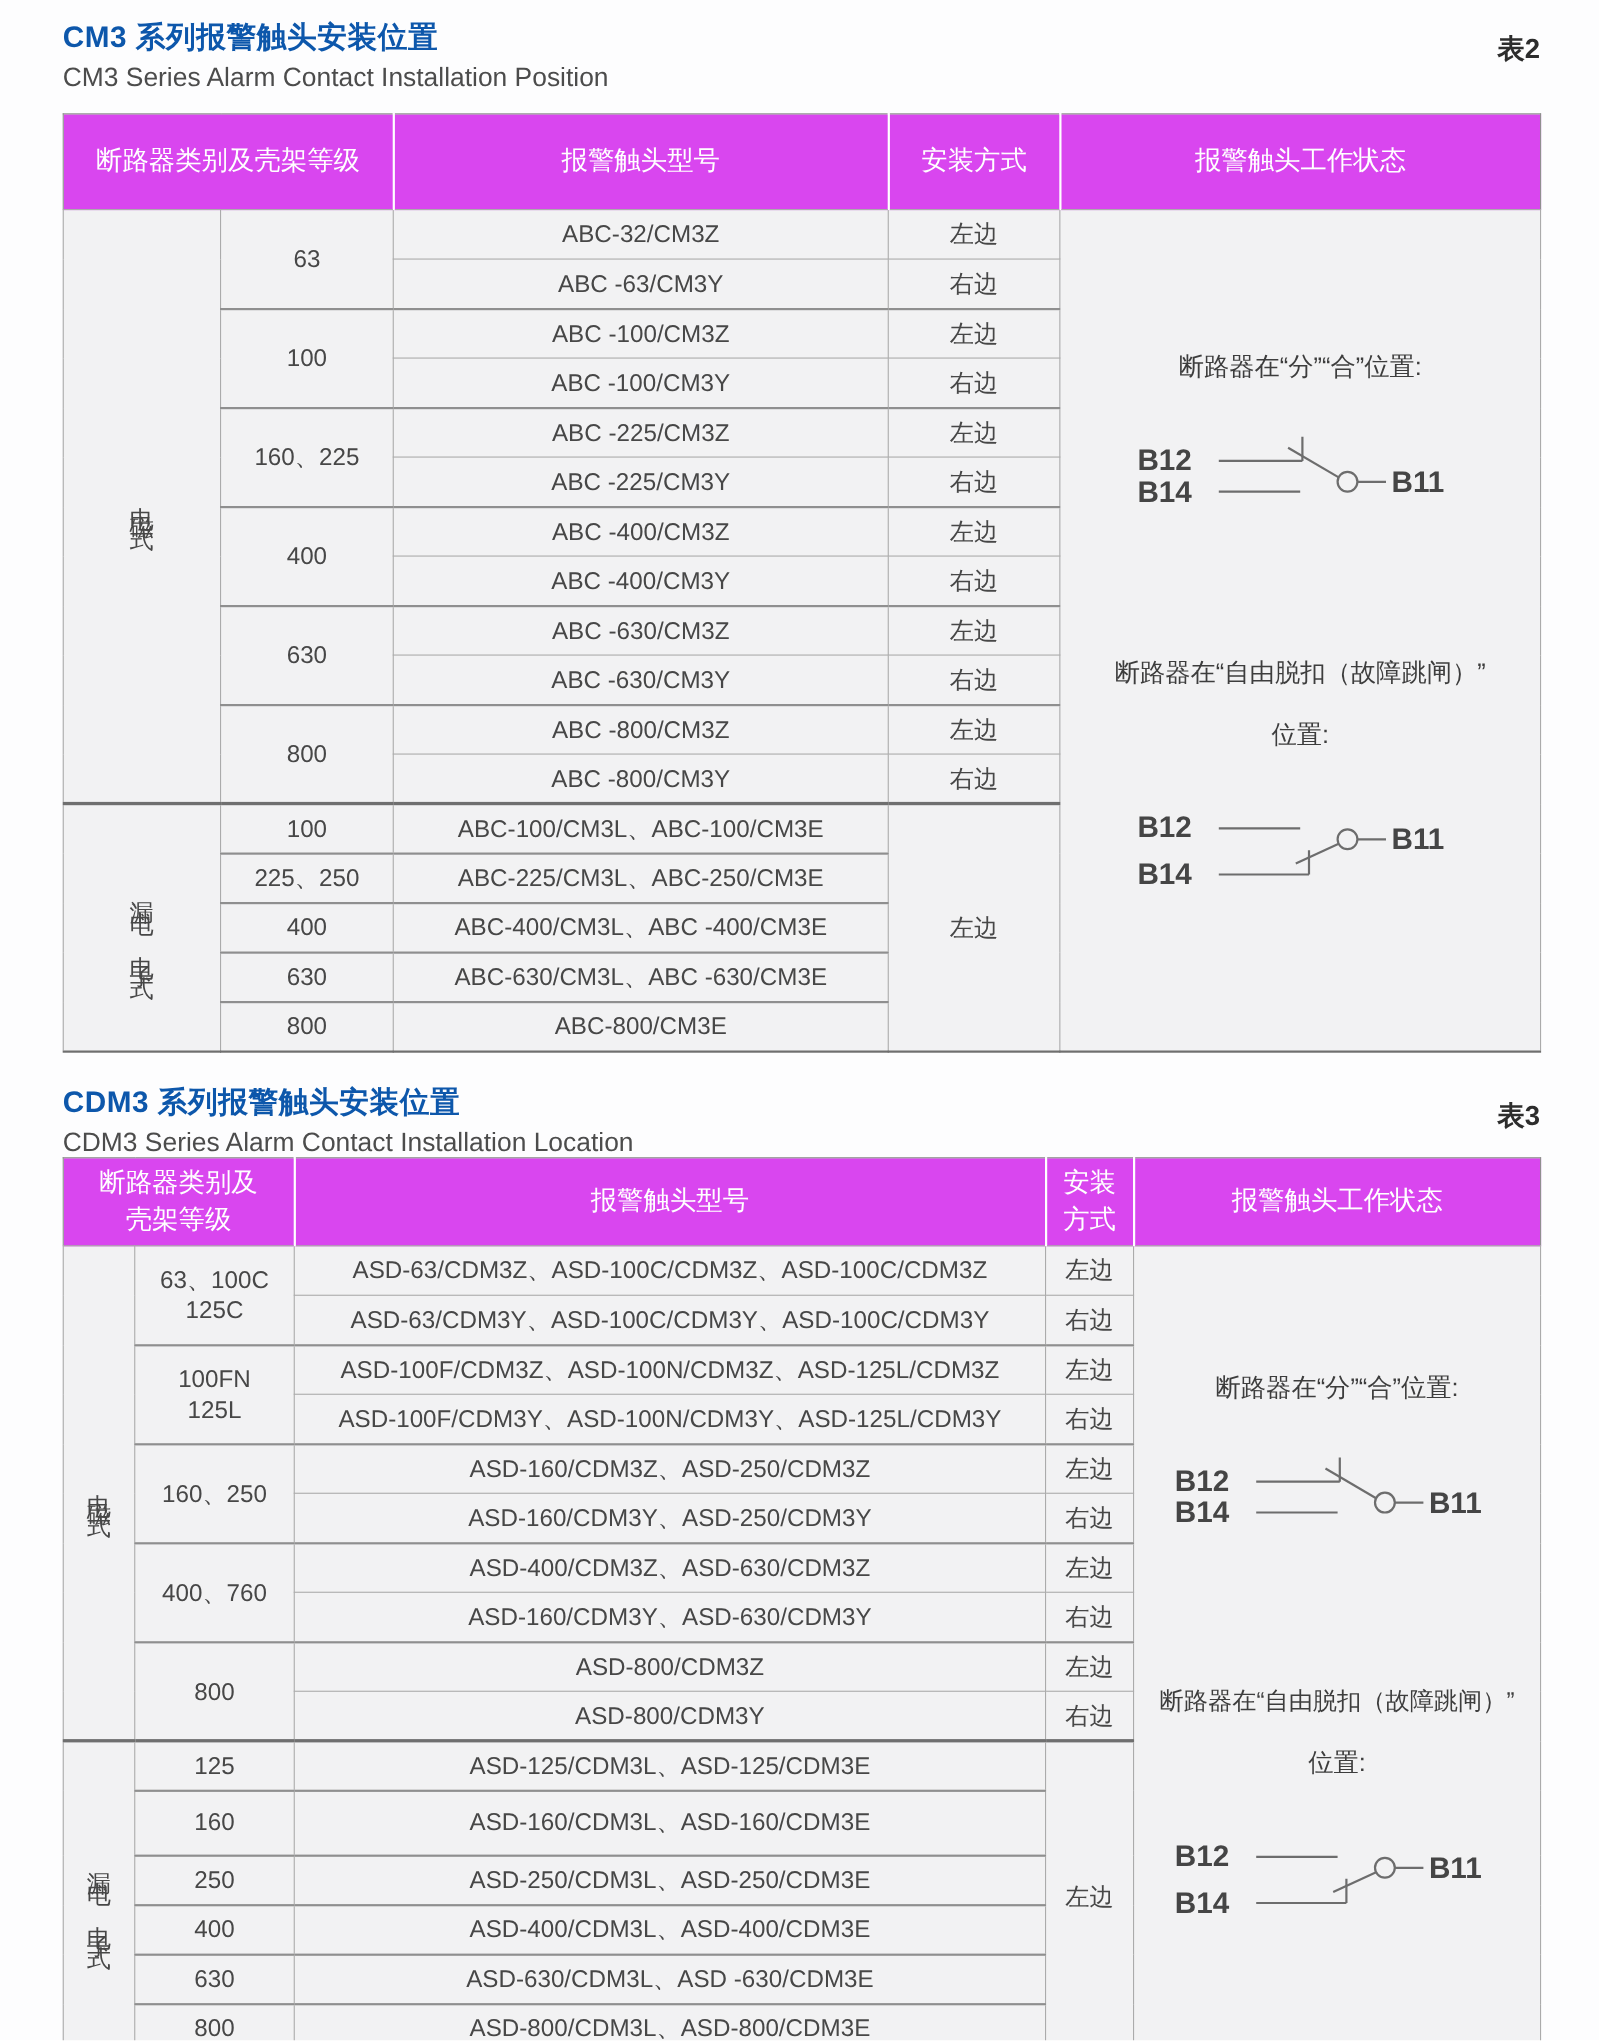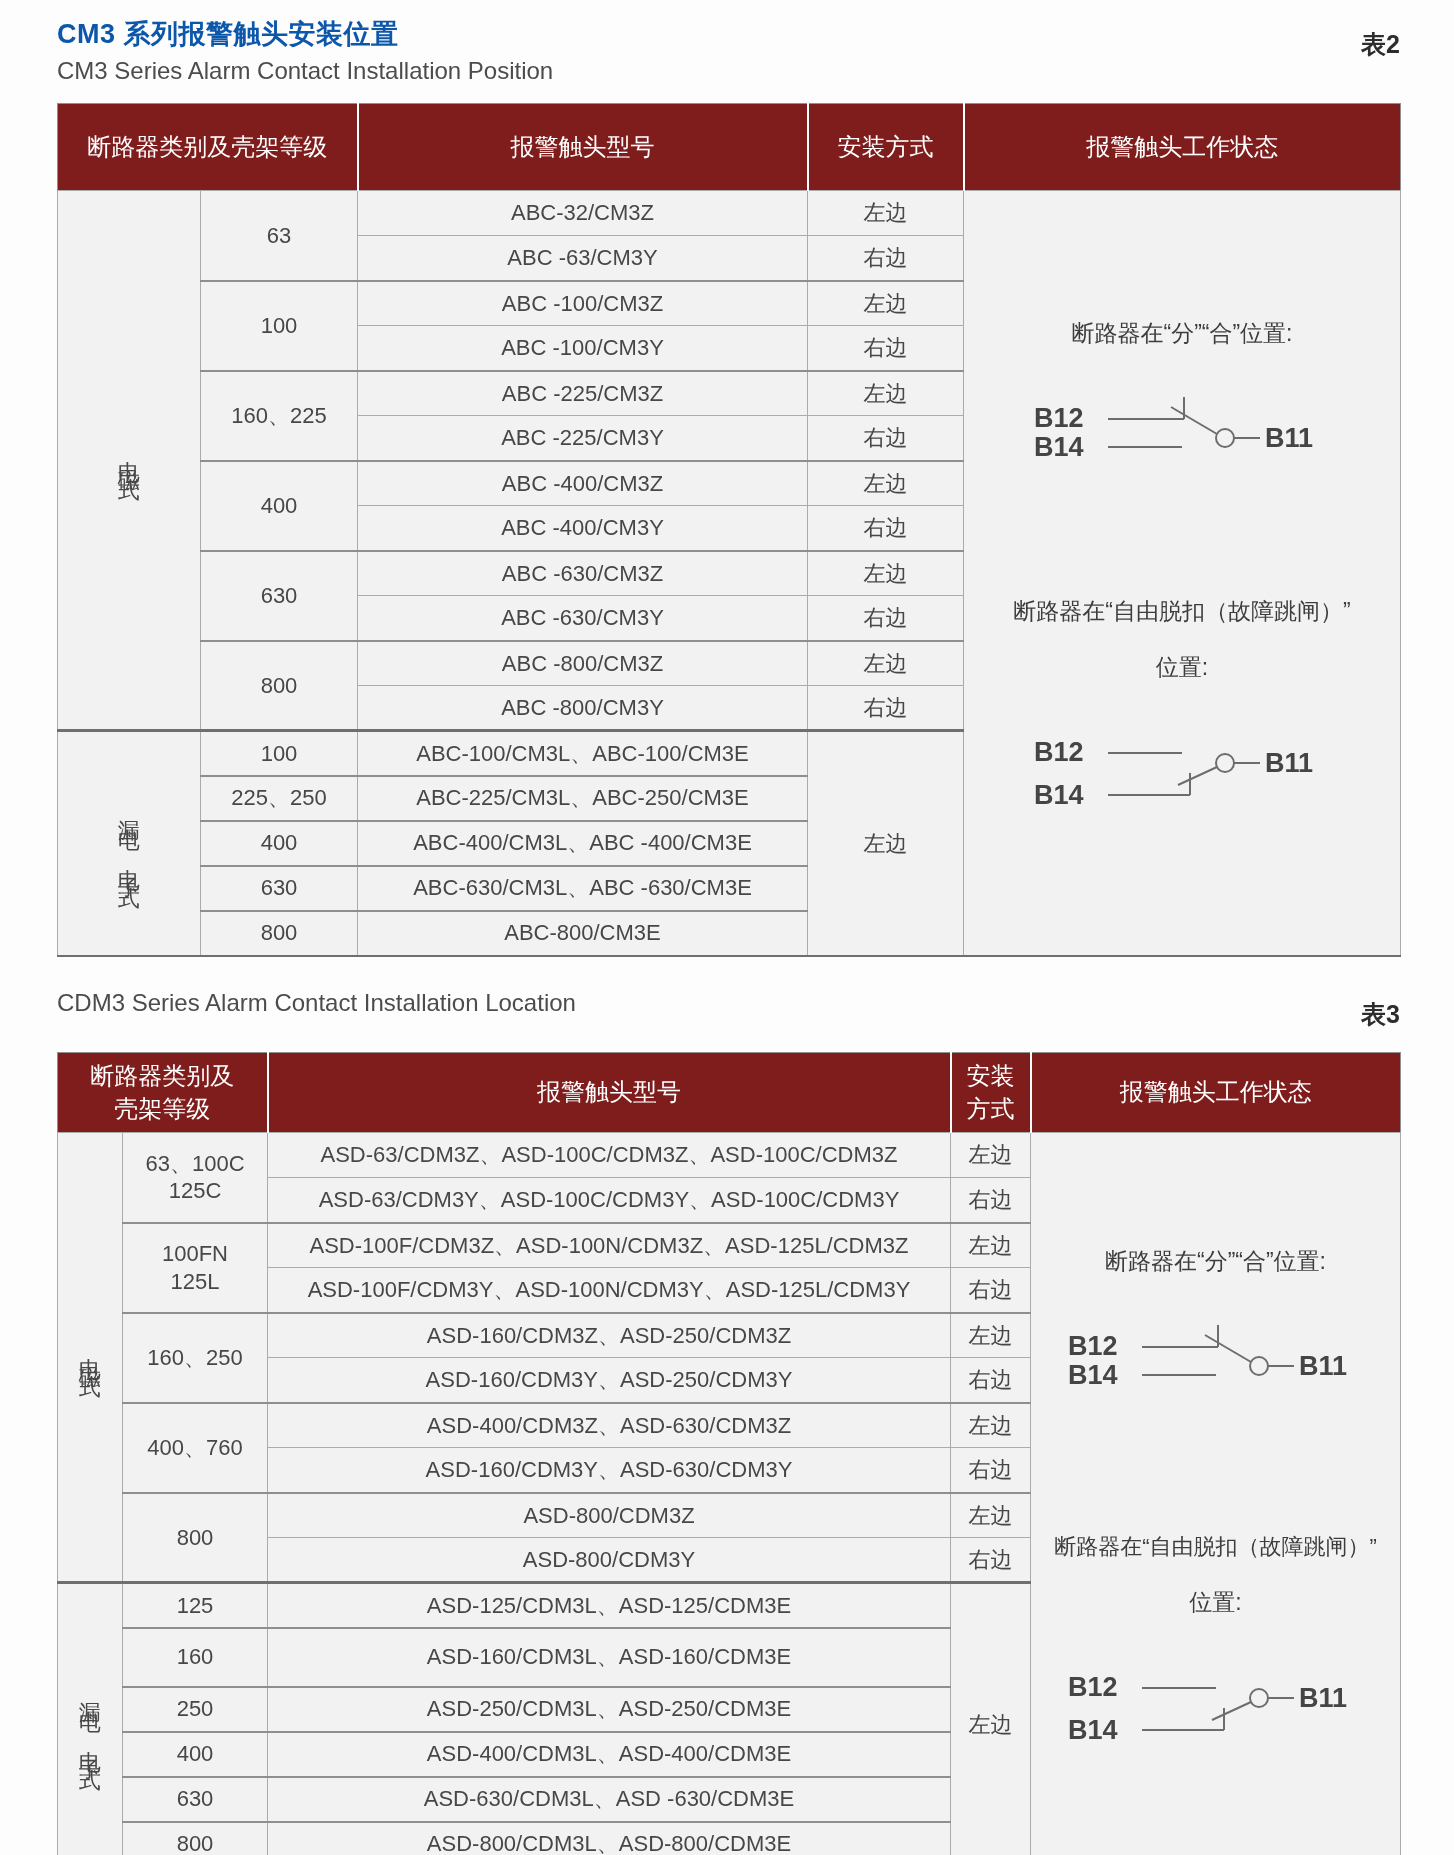--- a/index.html
+++ b/index.html
@@ -8,21 +8,21 @@
     font-family:"Liberation Sans","DejaVu Sans",sans-serif; color:#4a4a4a; overflow:hidden;
   }
   .titleblock { position:absolute; left:57px; }
   .title-zh { font-size:27px; font-weight:bold; color:#0d57ab; letter-spacing:0.5px; white-space:nowrap; }
   .title-en { font-size:24px; color:#4c4c4c; margin-top:5px; white-space:nowrap; }
   .tag { position:absolute; font-size:25px; font-weight:bold; color:#2d2d2d; }
 
   table.sheet { position:absolute; left:57px; border-collapse:collapse; table-layout:fixed;
     background:#f2f2f3; border:1px solid #8f8f8f; border-bottom:2px solid #6f6f6f; }
   table.sheet th {
-    background:#7f1d1d; color:#ffffff; font-weight:normal; font-size:24px;
+    background:#d946ef; color:#ffffff; font-weight:normal; font-size:24px;
     border:none; border-right:2px solid #ffffff; padding:0; text-align:center;
     white-space:pre-line; line-height:1.35;
   }
   table.sheet th.last { border-right:none; }
   table.sheet td {
     border:1px solid #ababab; font-size:22px; color:#474747; text-align:center;
     vertical-align:middle; padding:0; white-space:pre-line; line-height:1.25;
     overflow:hidden;
   }
   tr.grp td { border-top:2px solid #8f8f8f; }
@@ -179,20 +179,21 @@
       <td>ABC-630/CM3L、ABC -630/CM3E</td>
     </tr>
     <tr class="grp" style="height:45px">
       <td>800</td>
       <td>ABC-800/CM3E</td>
     </tr>
   </tbody>
     </table>
 
   <div class="titleblock" style="top:984px;">
+    <div class="title-zh">CDM3 系列报警触头安装位置</div>
     <div class="title-en">CDM3 Series Alarm Contact Installation Location</div>
   </div>
   <div class="tag" style="top:998px; right:54px;">表3</div>
 
   <table class="sheet" style="top:1052px; width:1343px;">
     <colgroup>
       <col style="width:65px">
         <col style="width:145px">
         <col style="width:683px">
       <col style="width:80px">

